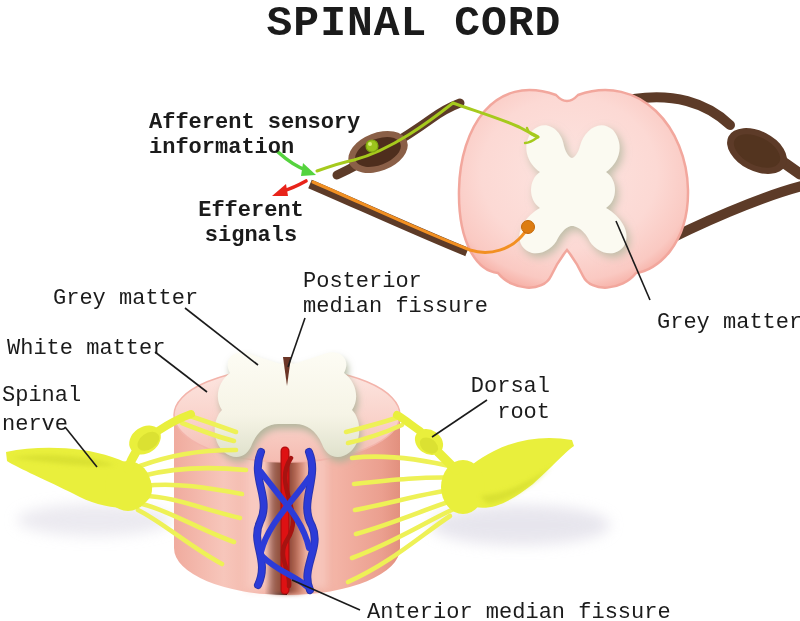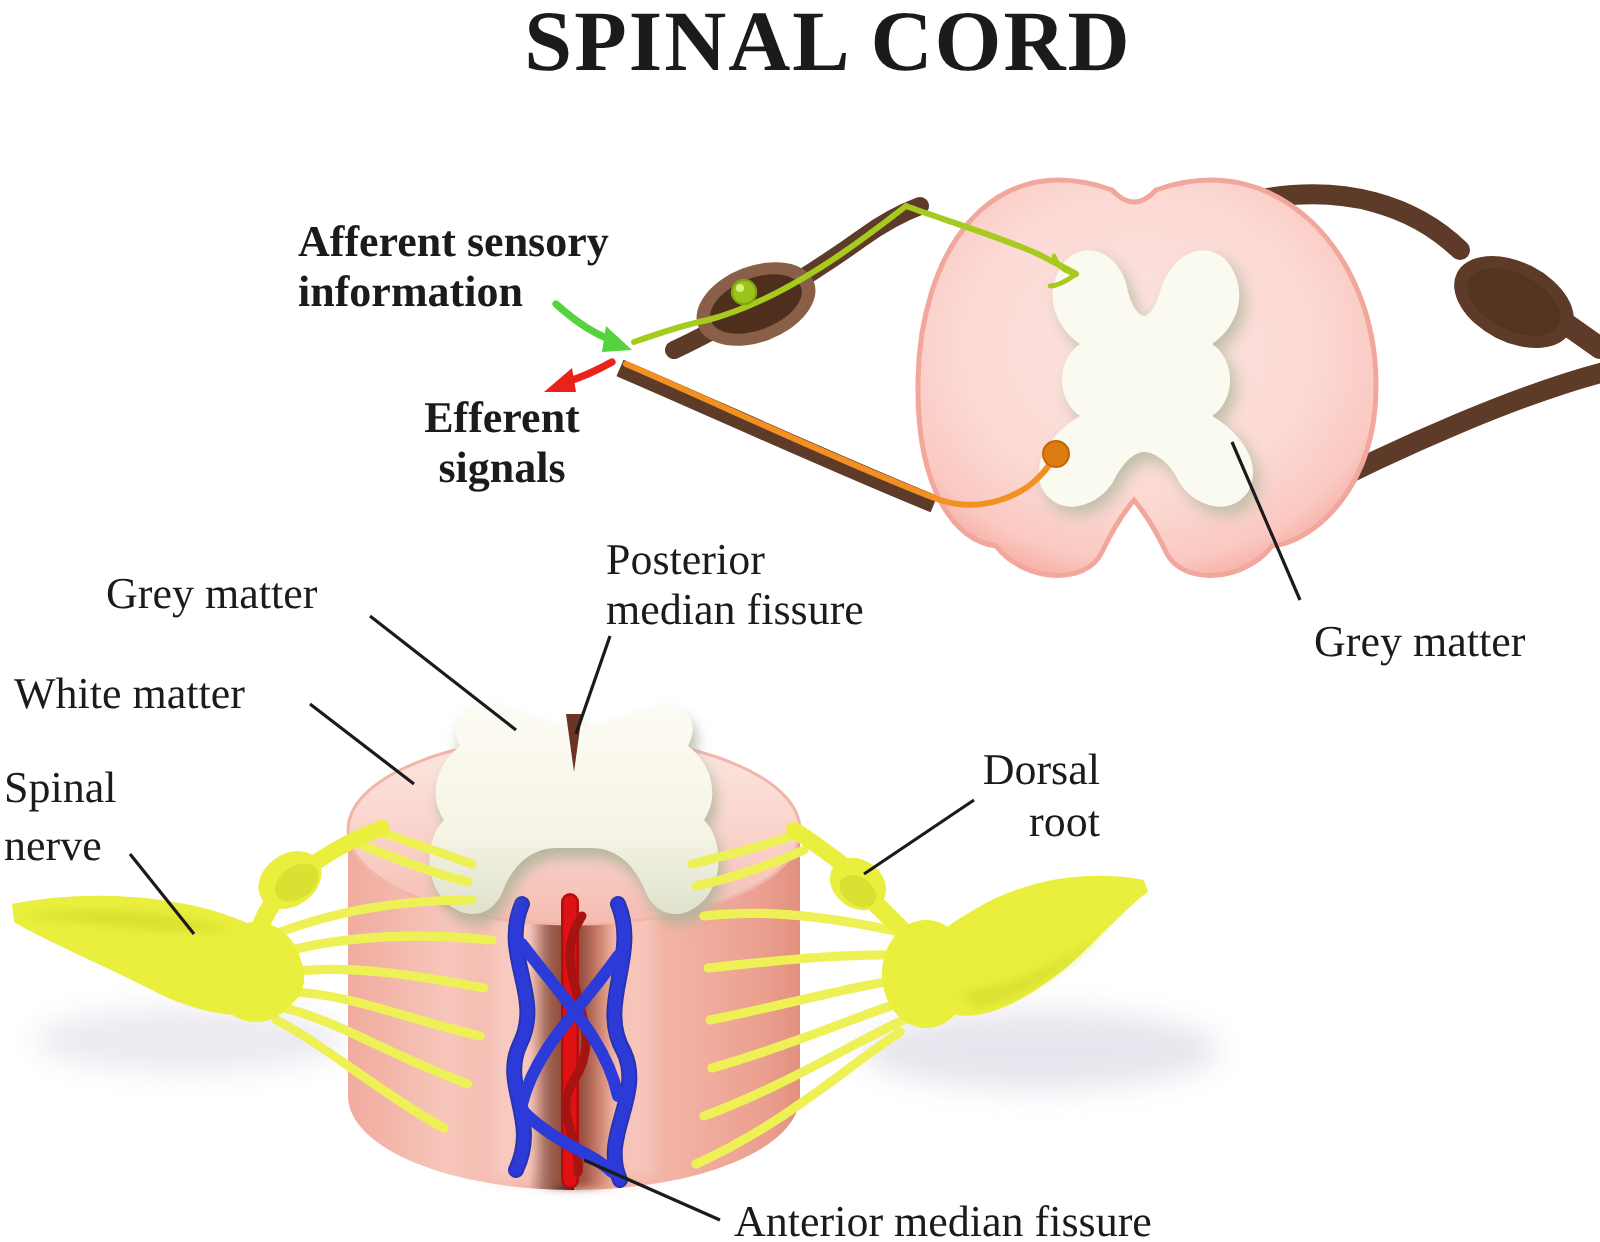--- a/index.html
+++ b/index.html
@@ -1,17 +1,17 @@
 <!DOCTYPE html>
 <html><head>
 <meta charset="utf-8">
 <style>
   html,body{margin:0;padding:0;background:#ffffff;}
   .stage{position:relative;width:800px;height:621px;background:#ffffff;overflow:hidden;
-         font-family:Liberation Serif, serif;}
+         font-family:Liberation Mono, monospace;}
   svg text{fill:#1b1b1b;}
   .title-txt{font-size:43px;font-weight:bold;letter-spacing:1px;}
   .lbl{font-size:22px;}
   .lbl-b{font-size:22px;font-weight:bold;}
   .leader{stroke:#1b1b1b;stroke-width:1.6;fill:none;}
 </style>
 </head>
 <body>
 
 <div class="stage">

